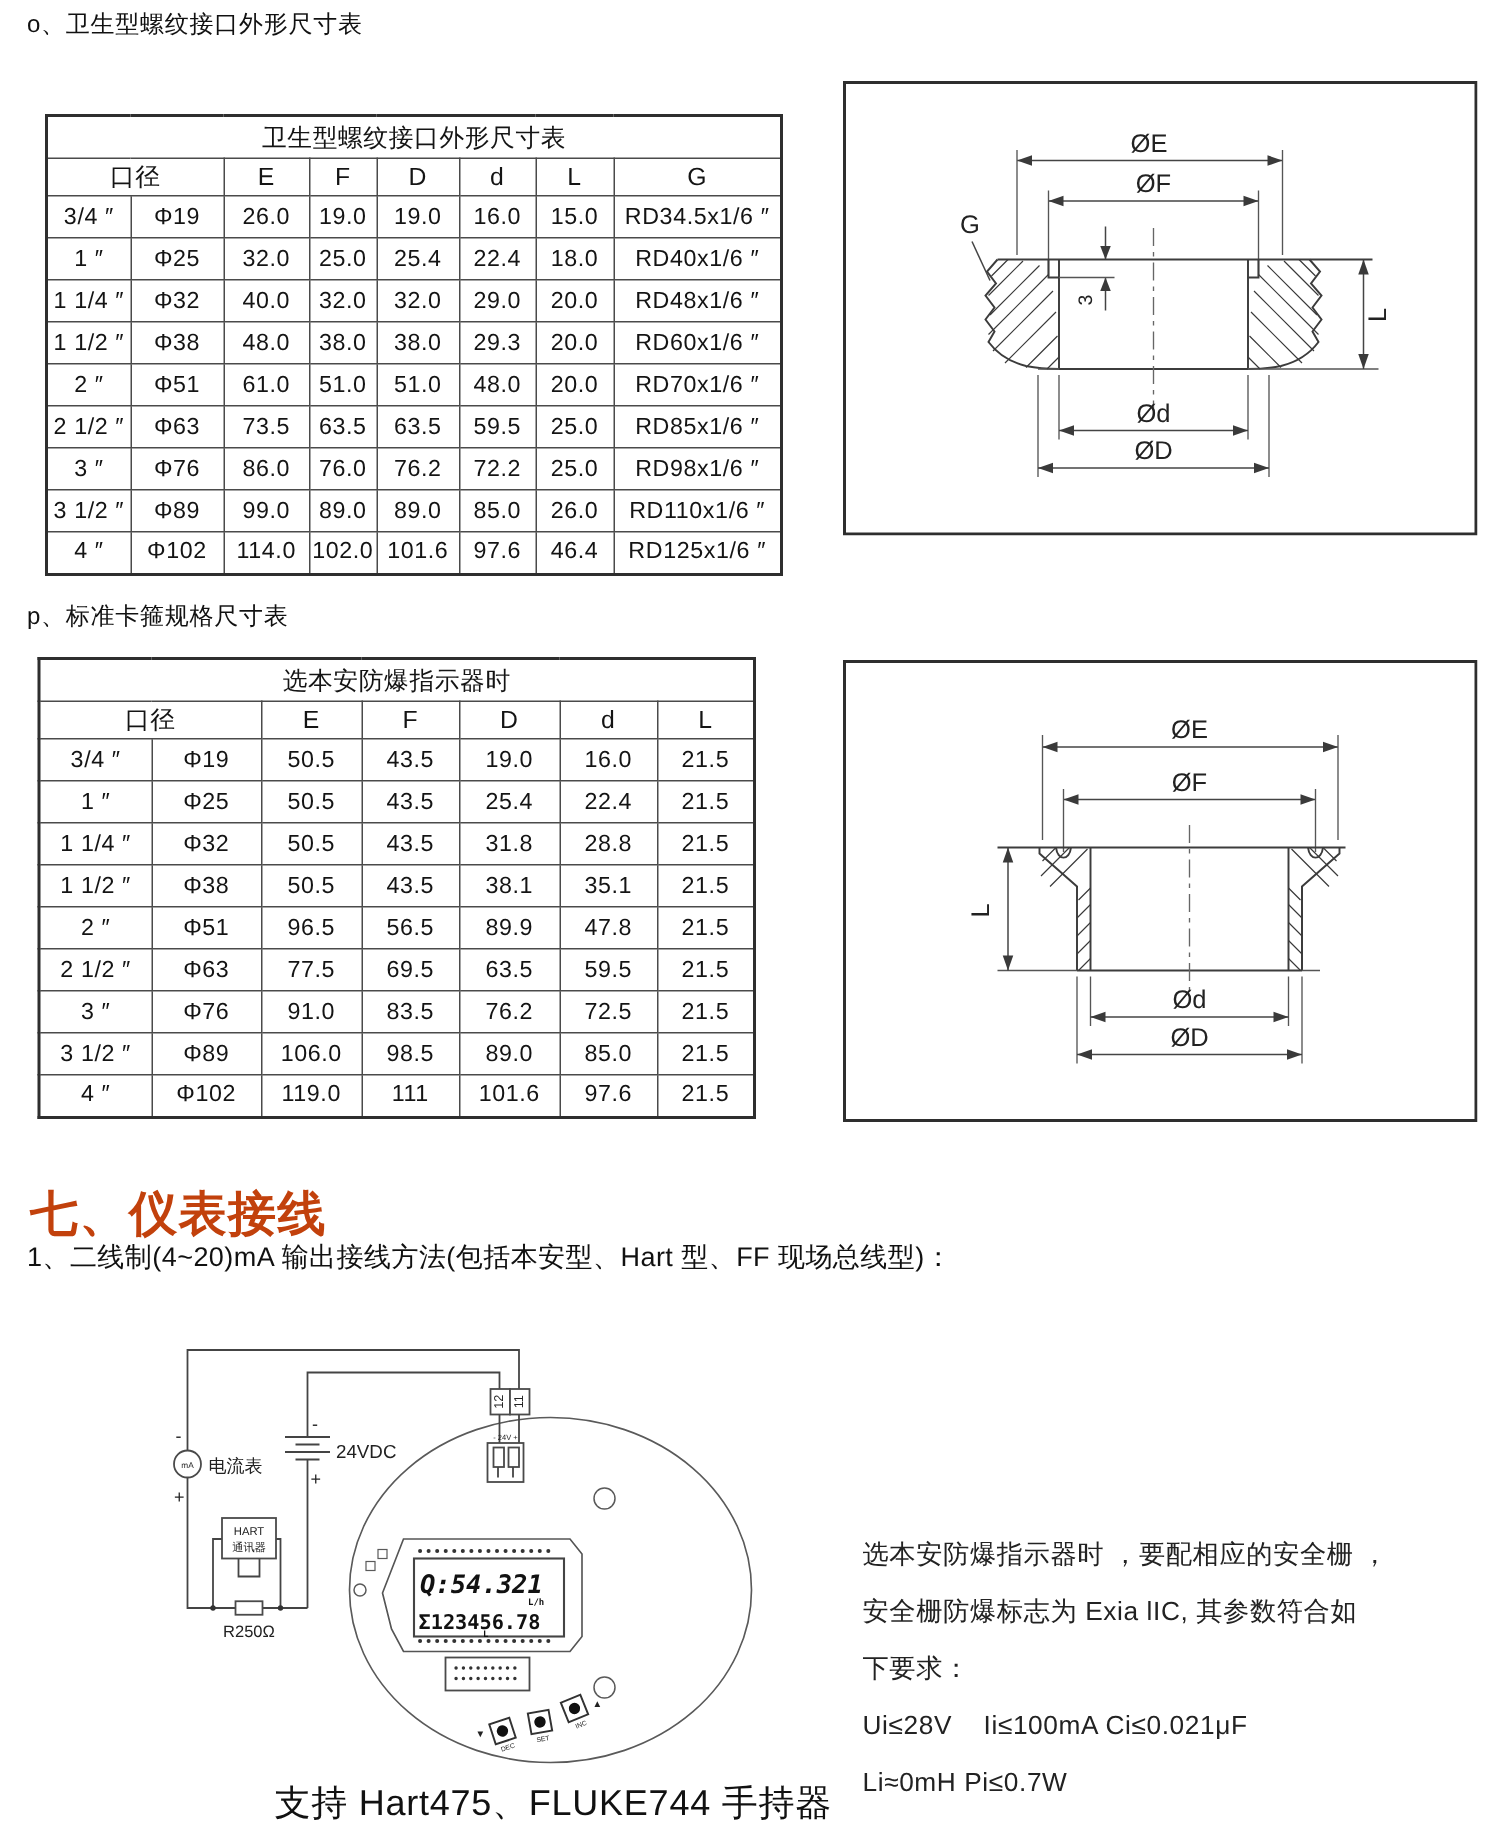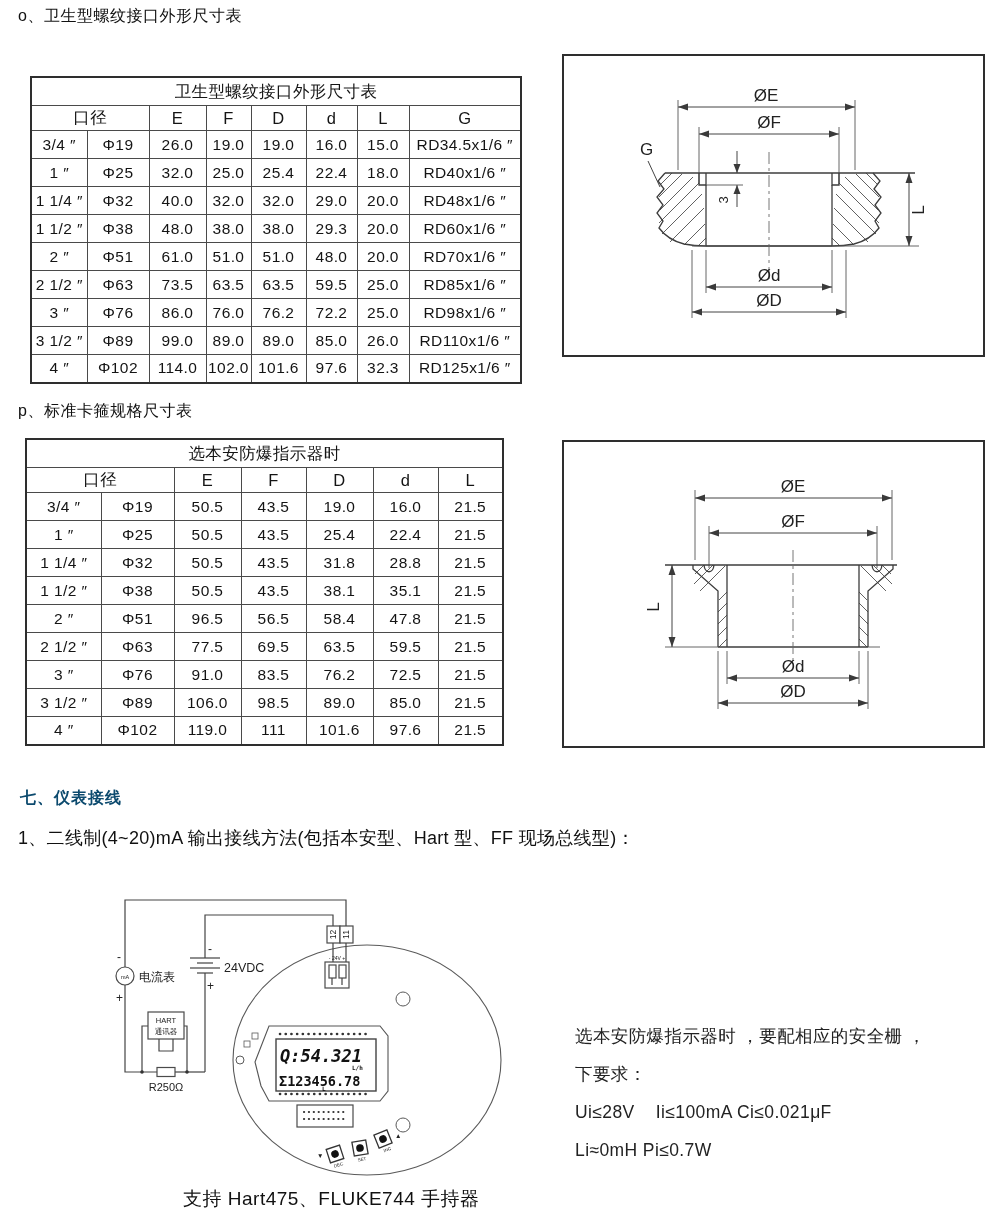--- a/index.html
+++ b/index.html
@@ -7,24 +7,24 @@
        font-family:"Liberation Sans","DejaVu Sans",sans-serif;color:#161616;}
   .abs{position:absolute;}
   .sec-label{font-size:16px;color:#111;letter-spacing:.5px;}
   .dim-table{position:absolute;border-collapse:collapse;table-layout:fixed;background:#fff;
              border:2px solid #2e2e2e;}
   .dim-table th,.dim-table td{border:1px solid #4a4a4a;text-align:center;vertical-align:middle;
              font-weight:400;font-size:15.5px;color:#141414;padding:0;letter-spacing:.4px;}
   .title-row th{height:27px;font-size:16.5px;}
   .head-row th{height:24px;font-size:16.5px;}
   .dim-table tbody tr{height:28px;}
-  .h7{font-size:16px;font-weight:700;color:#0c4a6e;letter-spacing:1px;}
+  .h7{font-size:32px;font-weight:700;color:#c2410c;letter-spacing:1px;}
   .subtitle{font-size:18px;color:#111;letter-spacing:.3px;}
   .safety{font-size:17.5px;line-height:38px;color:#222;letter-spacing:.4px;white-space:pre-wrap;}
-  .support{font-size:19px;color:#111;letter-spacing:.5px;}
+  .support{font-size:24px;color:#111;letter-spacing:.5px;}
   
   .frame{fill:none;stroke:#2e2e2e;stroke-width:2;}
   .dl{stroke:#444;stroke-width:1;fill:none;}
   .ol{stroke:#3c3c3c;stroke-width:1.3;fill:none;}
   .thin{stroke:#555;stroke-width:.9;fill:none;}
   .cl{stroke:#666;stroke-width:.9;fill:none;stroke-dasharray:12 4 3 4;}
   .ah{fill:#3a3a3a;stroke:none;}
   .h{stroke:#3a3a3a;stroke-width:.8;fill:none;}
   .dtxt{font-family:"Liberation Sans","DejaVu Sans",sans-serif;font-size:17px;fill:#222;}
   .dtxt-s{font-family:"Liberation Sans","DejaVu Sans",sans-serif;font-size:13px;fill:#222;}
@@ -147,21 +147,21 @@
       <td>26.0</td>
       <td>RD110x1/6 ″</td>
     </tr>
       <tr>
       <td>4 ″</td>
       <td>Φ102</td>
       <td>114.0</td>
       <td>102.0</td>
       <td>101.6</td>
       <td>97.6</td>
-      <td>32.3</td>
+      <td>46.4</td>
       <td>RD125x1/6 ″</td>
     </tr>
     </tbody>
 </table>
 
 <svg class="abs" style="left:562px;top:54px;" width="423" height="303" viewBox="0 0 423 303">
   <rect class="frame" x="1" y="1" width="421" height="301"></rect>
 
   <line class="dl" x1="116" y1="53" x2="293" y2="53"></line>
   <path class="ah" d="M116,53 l10,-3.5 l0,7 z"></path>
@@ -283,21 +283,21 @@
       <td>43.5</td>
       <td>38.1</td>
       <td>35.1</td>
       <td>21.5</td>
     </tr>
       <tr>
       <td>2 ″</td>
       <td>Φ51</td>
       <td>96.5</td>
       <td>56.5</td>
-      <td>58.4</td>
+      <td>89.9</td>
       <td>47.8</td>
       <td>21.5</td>
     </tr>
       <tr>
       <td>2 1/2 ″</td>
       <td>Φ63</td>
       <td>77.5</td>
       <td>69.5</td>
       <td>63.5</td>
       <td>59.5</td>
@@ -471,15 +471,15 @@
   <g transform="rotate(-22 293 244)">
     <rect x="286" y="237" width="14" height="14" fill="#fff" stroke="#333" stroke-width="1.3"></rect>
     <circle cx="293" cy="244" r="3.8" fill="#111"></circle>
     <text class="wtxt" x="293" y="257" font-size="4.5" text-anchor="middle">INC</text>
   </g>
   <text class="wtxt" x="305" y="243" font-size="6.5">▲</text>
 </svg>
 
 <div class="abs safety" style="left:575px;top:941px;width:420px;">
   
-<div class="s-line">选本安防爆指示器时 ，要配相应的安全栅 ，</div><div class="s-line">下要求：</div><div class="s-line">Ui≤28V    Ii≤100mA Ci≤0.021μF</div><div class="s-line">Li≈0mH Pi≤0.7W</div></div>
+<div class="s-line">选本安防爆指示器时 ，要配相应的安全栅 ，</div><div class="s-line">安全栅防爆标志为 Exia lIC, 其参数符合如</div><div class="s-line">下要求：</div><div class="s-line">Ui≤28V    Ii≤100mA Ci≤0.021μF</div><div class="s-line">Li≈0mH Pi≤0.7W</div></div>
 
 <div class="abs support" style="left:183px;top:1186px;">支持 Hart475、FLUKE744 手持器</div>
 
 </body></html>

